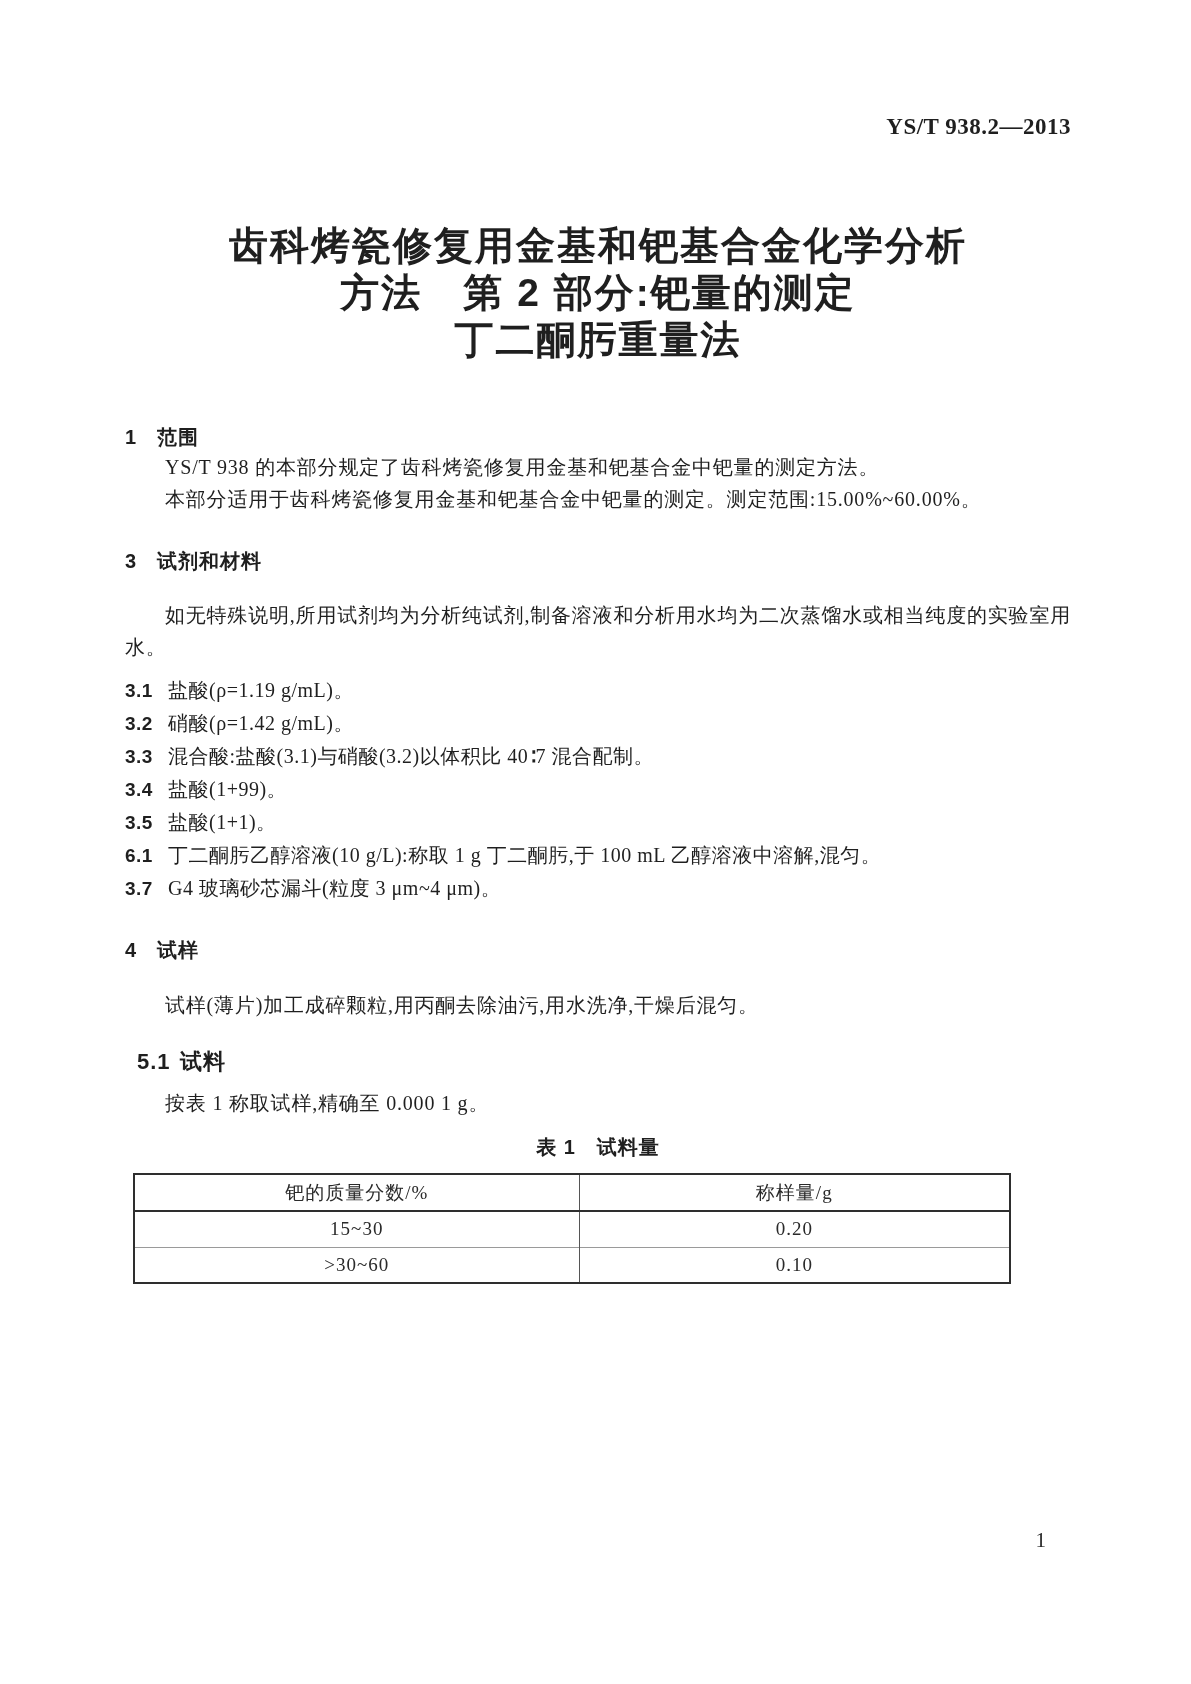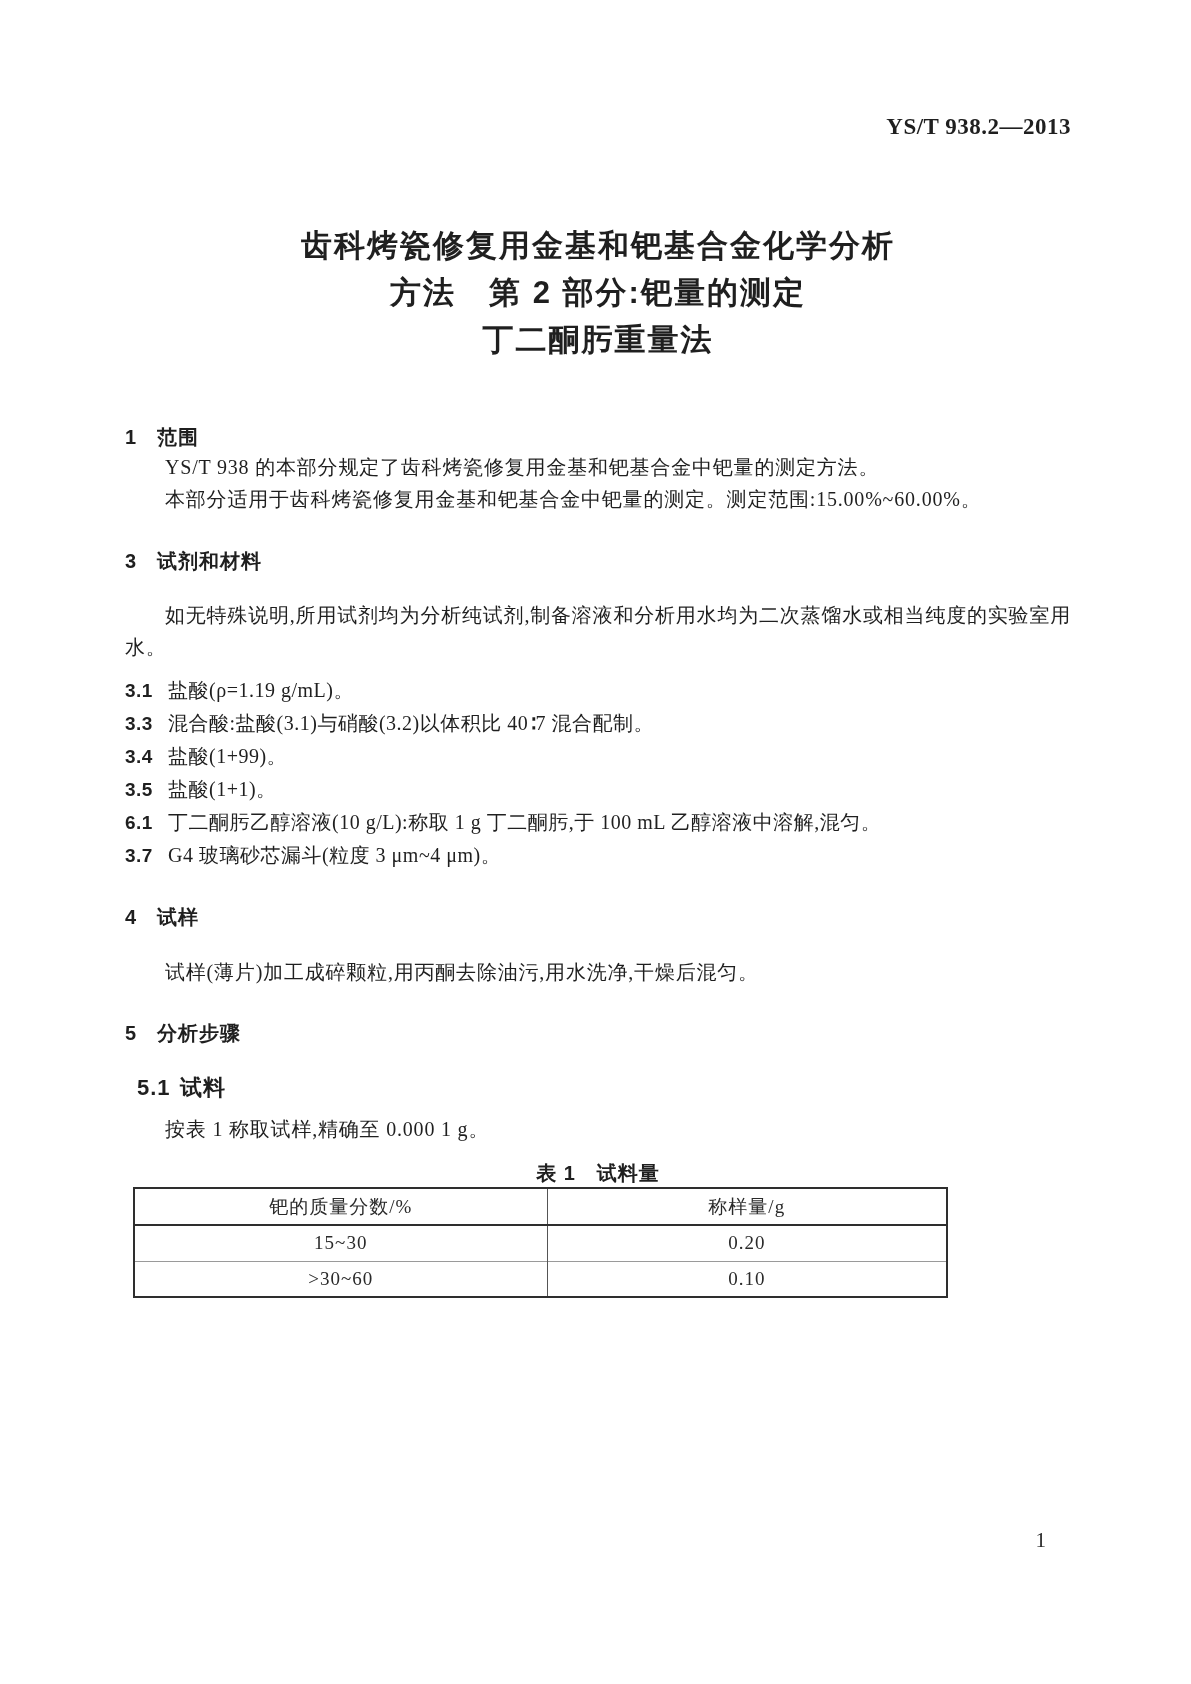--- a/index.html
+++ b/index.html
@@ -27,21 +27,21 @@
     font-weight: bold;
     font-size: 23px;
     line-height: 26px;
     letter-spacing: 0.5px;
   }
   .doc-title {
     margin-top: 82px;
     text-align: center;
     font-family: "Liberation Sans", "DejaVu Sans", sans-serif;
     font-weight: bold;
-    font-size: 31px;
+    font-size: 39px;
     line-height: 47px;
     letter-spacing: 2px;
   }
   h2.sec-head {
     margin: 0;
     margin-top: 31px;
     font-family: "Liberation Sans", "DejaVu Sans", sans-serif;
     font-weight: bold;
     font-size: 20px;
     line-height: 28px;
@@ -97,22 +97,23 @@
   .table-caption {
     margin-top: 14px;
     text-align: center;
     font-family: "Liberation Sans", "DejaVu Sans", sans-serif;
     font-weight: bold;
     font-size: 20px;
     line-height: 28px;
     letter-spacing: 1px;
   }
   table.data-table {
+    margin-top: 12px;
     margin-left: 8px;
-    width: 815px;
+    width: 878px;
     border-collapse: collapse;
     border: 2px solid #2e2e2e;
     font-size: 19px;
     color: #2a2a2a;
   }
   table.data-table th,
   table.data-table td {
     text-align: center;
     vertical-align: middle;
     font-weight: normal;
@@ -158,20 +159,23 @@
     <div class="section" id="sec-reagents">
       <h2 class="sec-head">
         <span class="h-num">3</span><span>试剂和材料</span>
       </h2>
       <p class="body-p indent first-p">如无特殊说明,所用试剂均为分析纯试剂,制备溶液和分析用水均为二次蒸馏水或相当纯度的实验室用水。</p>
       <div class="clauses">
         <div class="clause">
           <span class="clause-num">3.1</span><span class="clause-text">盐酸(ρ=1.19 g/mL)。</span>
         </div>
         <div class="clause">
+          <span class="clause-num">3.2</span><span class="clause-text">硝酸(ρ=1.42 g/mL)。</span>
+        </div>
+        <div class="clause">
           <span class="clause-num">3.3</span><span class="clause-text">混合酸:盐酸(3.1)与硝酸(3.2)以体积比 40∶7 混合配制。</span>
         </div>
         <div class="clause">
           <span class="clause-num">3.4</span><span class="clause-text">盐酸(1+99)。</span>
         </div>
         <div class="clause">
           <span class="clause-num">3.5</span><span class="clause-text">盐酸(1+1)。</span>
         </div>
         <div class="clause">
           <span class="clause-num">6.1</span><span class="clause-text">丁二酮肟乙醇溶液(10 g/L):称取 1 g 丁二酮肟,于 100 mL 乙醇溶液中溶解,混匀。</span>
@@ -183,23 +187,20 @@
     </div>
 
     <div class="section" id="sec-sample">
       <h2 class="sec-head">
         <span class="h-num">4</span><span>试样</span>
       </h2>
       <p class="body-p indent first-p">试样(薄片)加工成碎颗粒,用丙酮去除油污,用水洗净,干燥后混匀。</p>
     </div>
 
     <div class="section" id="sec-procedure">
-      <h2 class="sec-head">
-        <span class="h-num">5</span><span>分析步骤</span>
-      </h2>
       <h3 class="sub-head">
         <span class="h-num">5.1</span><span>试料</span>
       </h3>
       <p class="body-p indent sub-p">按表 1 称取试样,精确至 0.000 1 g。</p>
     </div>
 
     <div class="table-caption">表 1　试料量</div>
 
     <table class="data-table">
       <thead>

